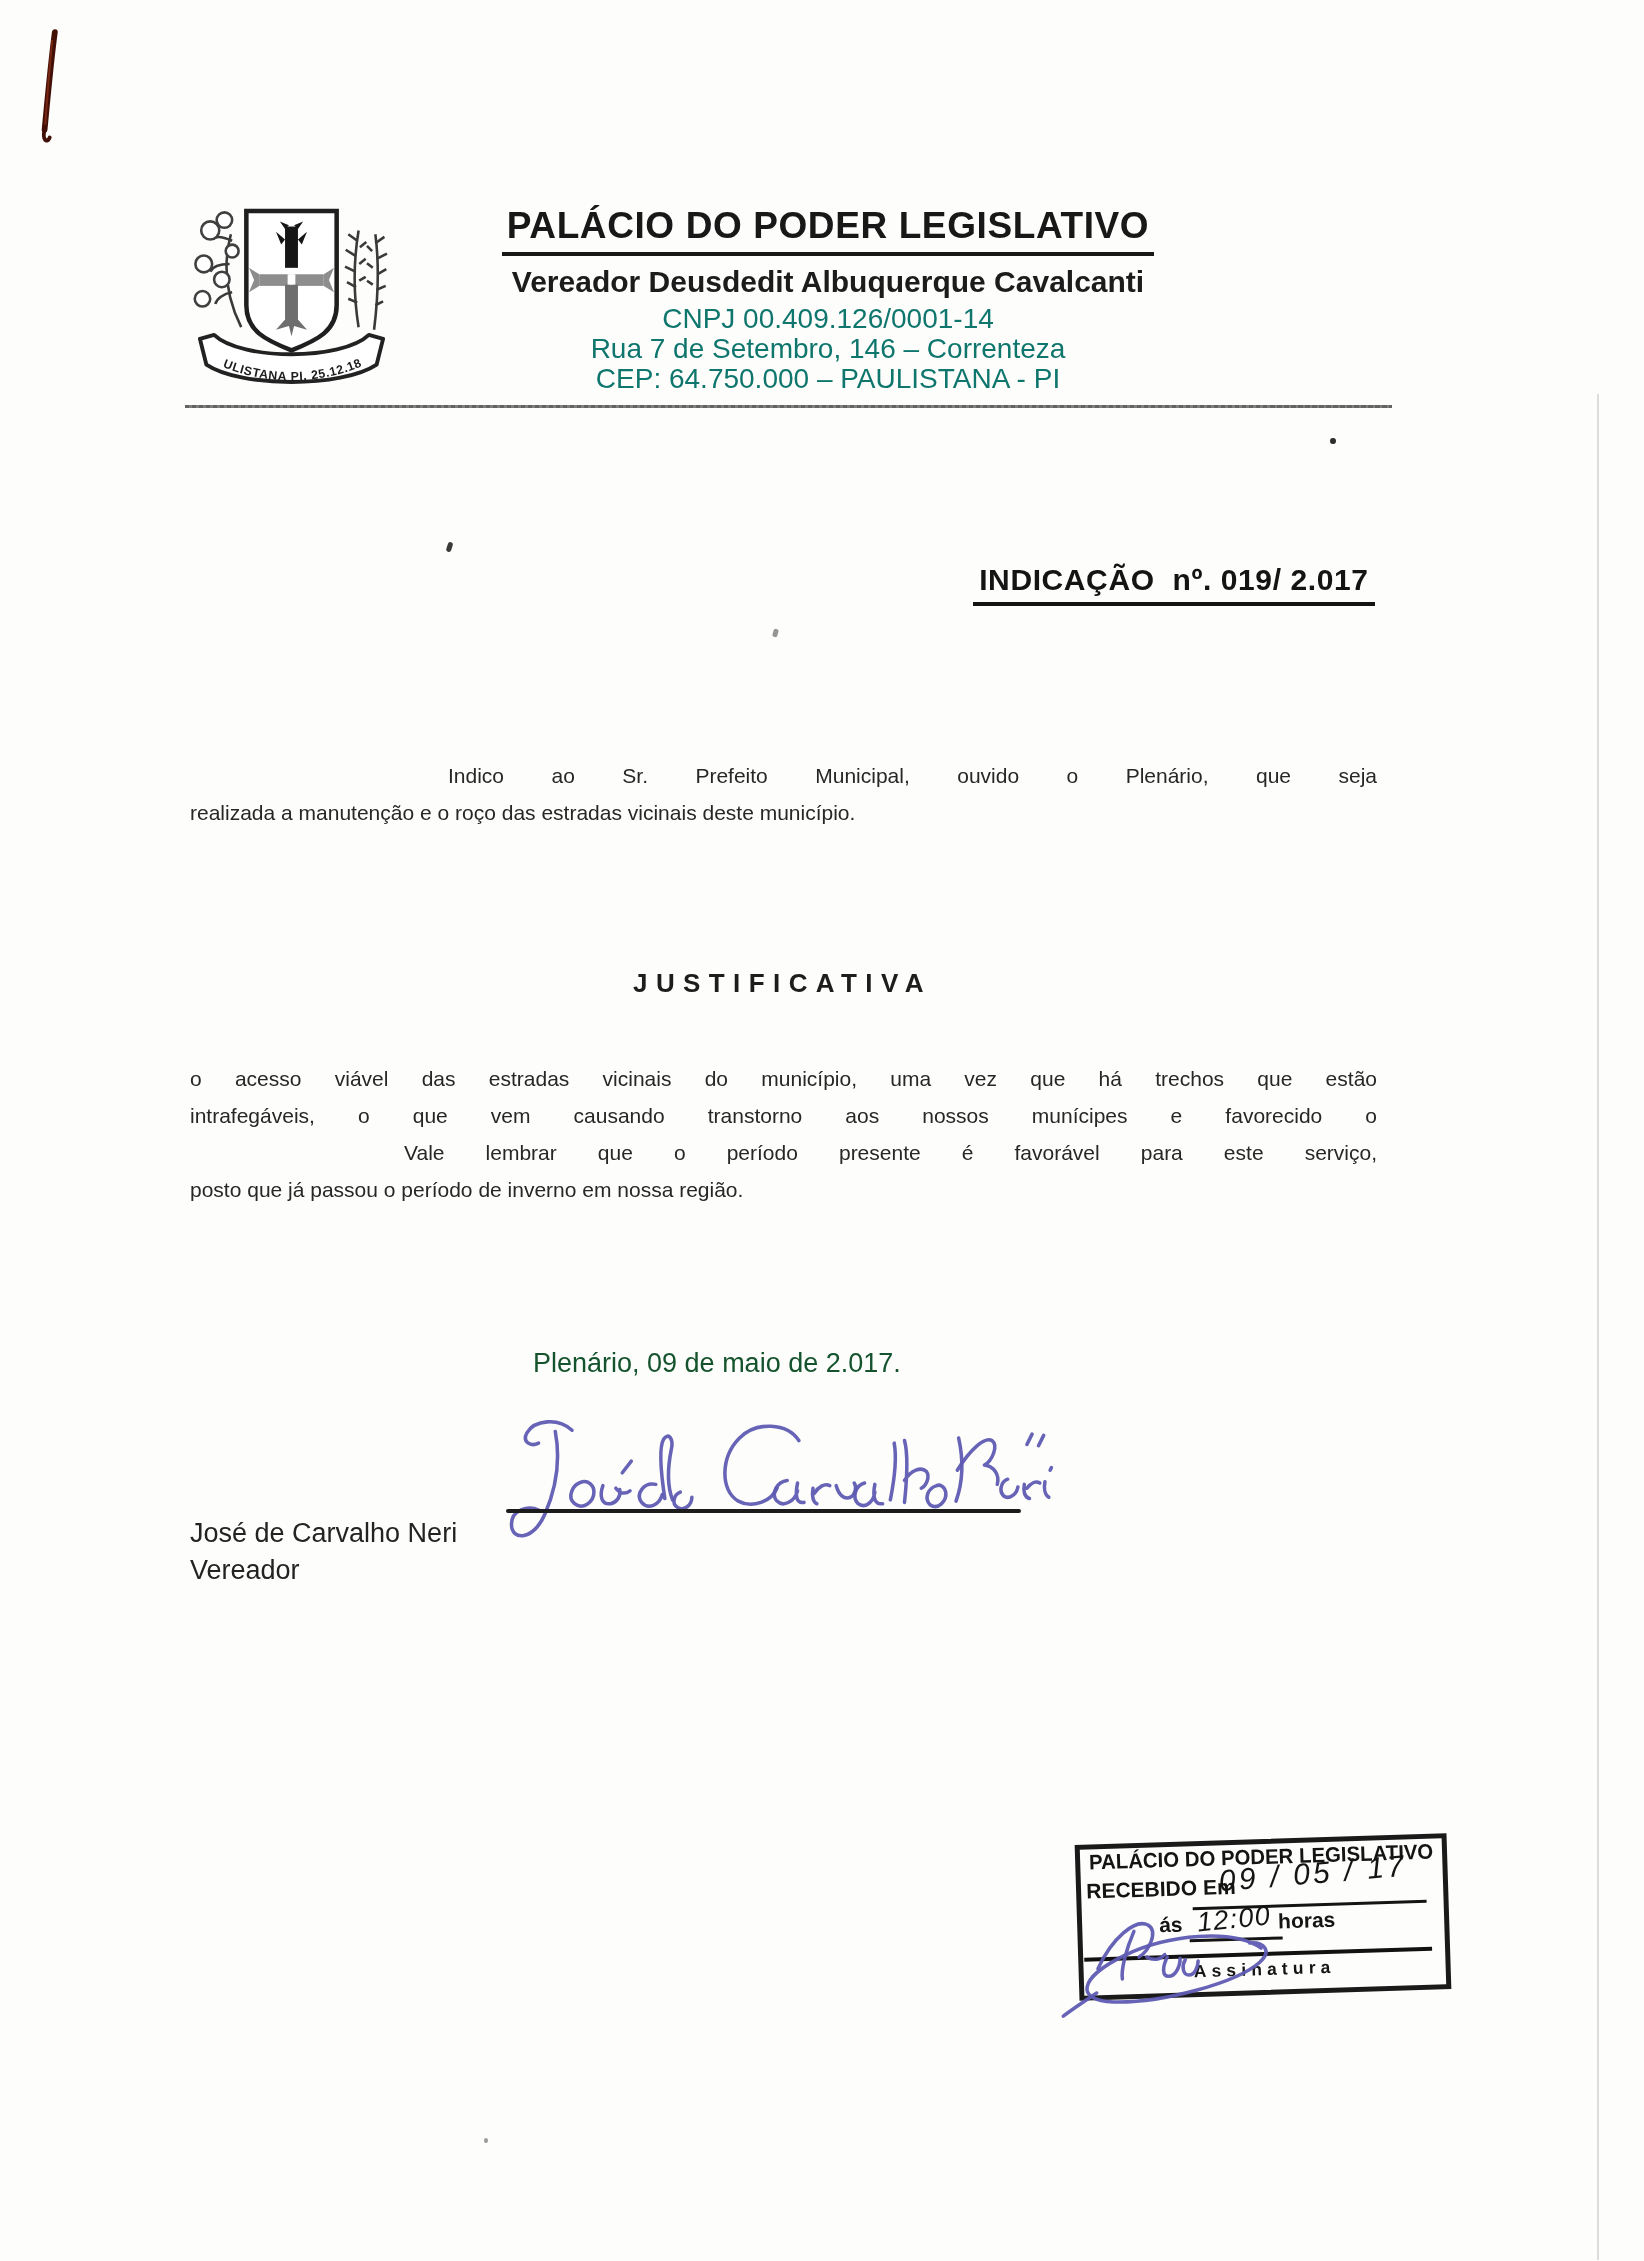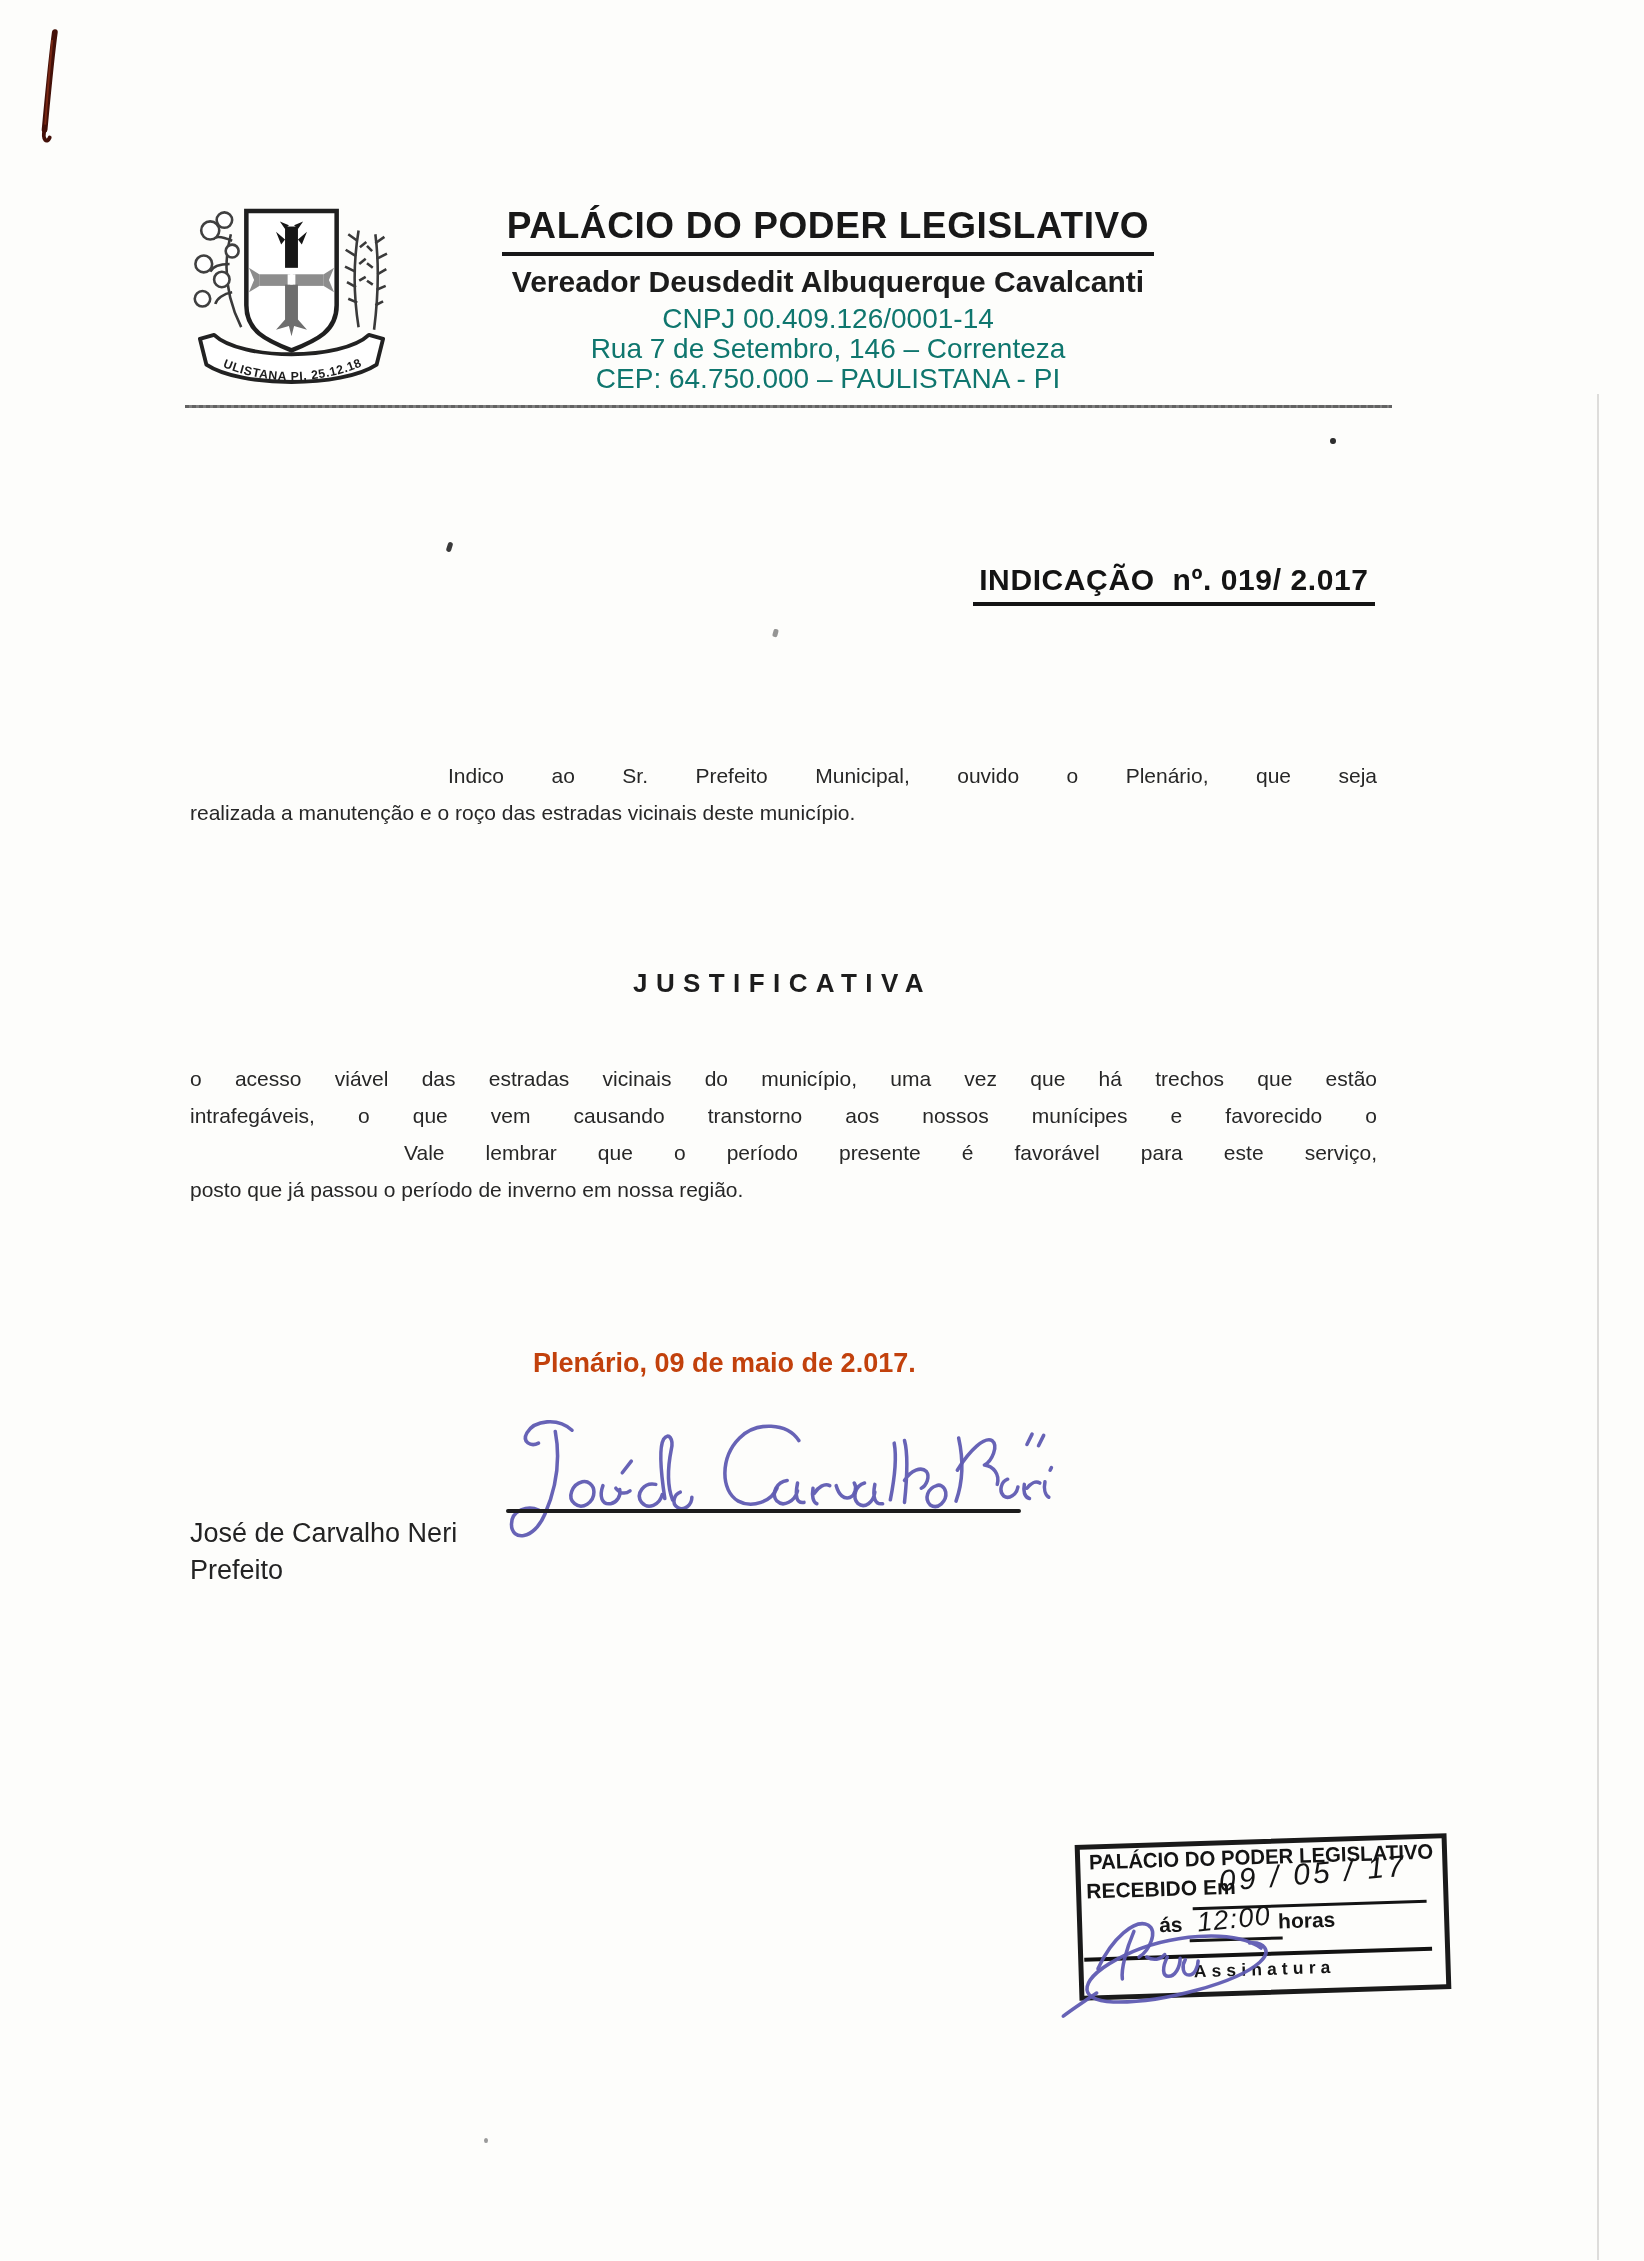--- a/index.html
+++ b/index.html
@@ -23,21 +23,21 @@
              letter-spacing:0.6px;border-bottom:4.5px solid #141414;padding:0 6.4px 5.2px;}
   .body-text{font-size:21px;line-height:37px;color:#272727;}
   .p1{left:190px;top:757px;width:1187px;}
   .pj{left:190px;top:1060px;width:1187px;}
   .tline{min-height:37px;}
   .tline.just{text-align:justify;text-align-last:justify;}
   .p1 .tline.first{text-indent:258px;}
   .pj .tline.first{text-indent:214px;}
   .just-head{left:190px;top:968px;width:1185px;text-align:center;font-size:26px;font-weight:bold;
              letter-spacing:8.4px;color:#1d1d1d;}
-  .date-line{left:533px;top:1348px;font-size:27px;color:#c2410c;font-weight:bold;}
+  .date-line{left:533px;top:1348px;font-size:27px;color:#14532d;}
 
   
   .sig-svg{left:496px;top:1403px;}
   .sigstroke{fill:none;stroke:var(--sig-blue,#5f5bb2);stroke-width:5.5;stroke-linecap:round;
              stroke-linejoin:round;opacity:.95;}
   .sig-rule{left:506px;top:1509px;width:515px;height:3.9px;background:#1c1c1c;border-radius:1.9px;}
   .sign-block{left:190px;top:1515px;width:1185px;font-size:27px;line-height:37px;color:#232323;}
 
   
   .stamp{left:1077px;top:1839px;width:362px;height:146px;border:5.8px solid #1a1a1a;
@@ -181,21 +181,21 @@
     <path class="sigstroke" d="M716,104 C736,72 758,52 770,58 C780,66 770,90 758,96 C772,98 782,110 778,126"></path>
     <path class="sigstroke" d="M794,118 C784,122 780,136 788,144 C796,150 808,142 810,130"></path>
     <path class="sigstroke" d="M820,126 C818,136 820,146 828,148 M824,132 C830,124 838,120 844,124"></path>
     <path class="sigstroke" d="M852,122 C850,132 852,142 858,146 M860,104 L862,100"></path>
     <path class="sigstroke" d="M824,64 L832,48 M842,66 L850,50"></path>
   </svg>
   <div class="abs sig-rule"></div>
 
   <div class="abs sign-block">
     <div>José de Carvalho Neri</div>
-    <div>Prefeito</div>
+    <div>Vereador</div>
   </div>
 
   <div class="abs stamp">
     <div class="abs stamp-org">PALÁCIO DO PODER LEGISLATIVO</div>
     <div class="abs stamp-received">RECEBIDO Em</div>
     <div class="abs stamp-date hand">09 / 05 / 17</div>
     <div class="abs stamp-dateline"></div>
     <div class="abs stamp-as">ás</div>
     <div class="abs stamp-time hand">12:00</div>
     <div class="abs stamp-horas">horas</div>

